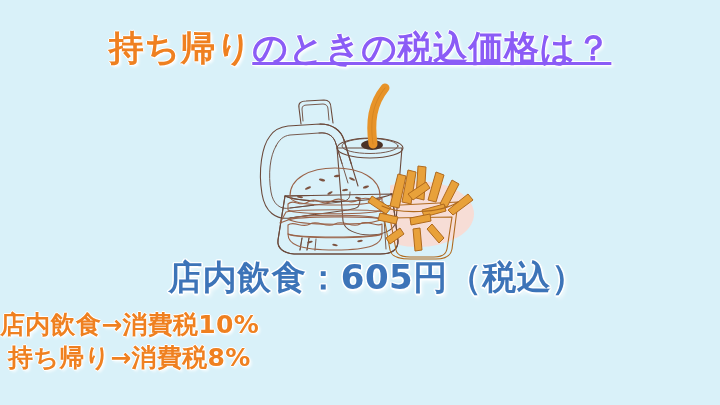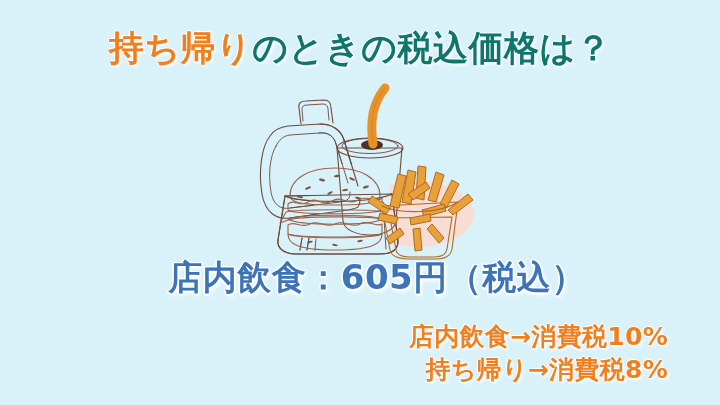--- a/index.html
+++ b/index.html
@@ -36,25 +36,26 @@
     line-height: 1.15;
   }
   #title-block .seg-orange {
     color: #ef8020;
     text-shadow:
        1px 0 0 #ffffff, -1px 0 0 #ffffff,
        0 1px 0 #ffffff, 0 -1px 0 #ffffff,
        2px 2px 3px rgba(255,255,255,0.95);
   }
   #title-block .seg-blue {
-    color: #0f766e;
+    color: #8b5cf6;
     text-shadow:
        1px 0 0 #ffffff, -1px 0 0 #ffffff,
        0 1px 0 #ffffff, 0 -1px 0 #ffffff,
        2px 2px 3px rgba(255,255,255,0.95);
+    text-decoration: underline;
   }
 
   
   #illustration {
     position: absolute;
     left: 240px;
     top: 78px;
     width: 252px;
     height: 182px;
   }
@@ -78,34 +79,33 @@
        1px 1px 0 #ffffff, -1px -1px 0 #ffffff,
        1px -1px 0 #ffffff, -1px 1px 0 #ffffff,
        2px 3px 4px rgba(255,255,255,0.9);
     padding-left: 17px;
   }
 
   .note-line {
     position: absolute;
     left: 0;
     width: 668px;
-    text-align: right;
+    text-align: left;
     white-space: nowrap;
     font-size: 25px;
     font-weight: 700;
     color: #ef8020;
     letter-spacing: 0.3px;
     text-shadow:
        1px 0 0 #ffffff, -1px 0 0 #ffffff,
        0 1px 0 #ffffff, 0 -1px 0 #ffffff,
        2px 2px 3px rgba(255,255,255,0.9);
-    margin-top: 12px;
   }
   #note-line-1 { top: 308px; }
-  #note-line-2 { top: 341px; }
+  #note-line-2 { top: 341px; padding-left: 8px; }
 </style>
 </head>
 <body>
 
 <div id="slide">
 
   <div id="title-block">
     <span class="seg-orange">持ち帰り</span><span class="seg-blue">のときの税込価格は？</span>
   </div>
 

